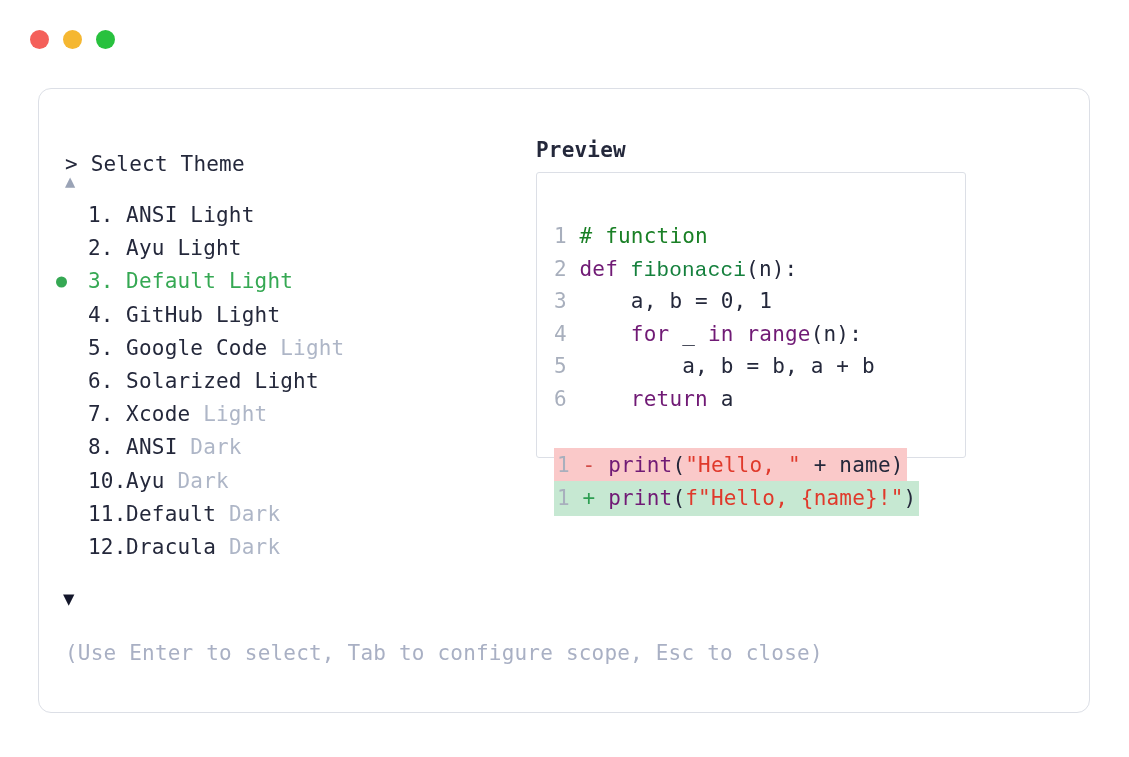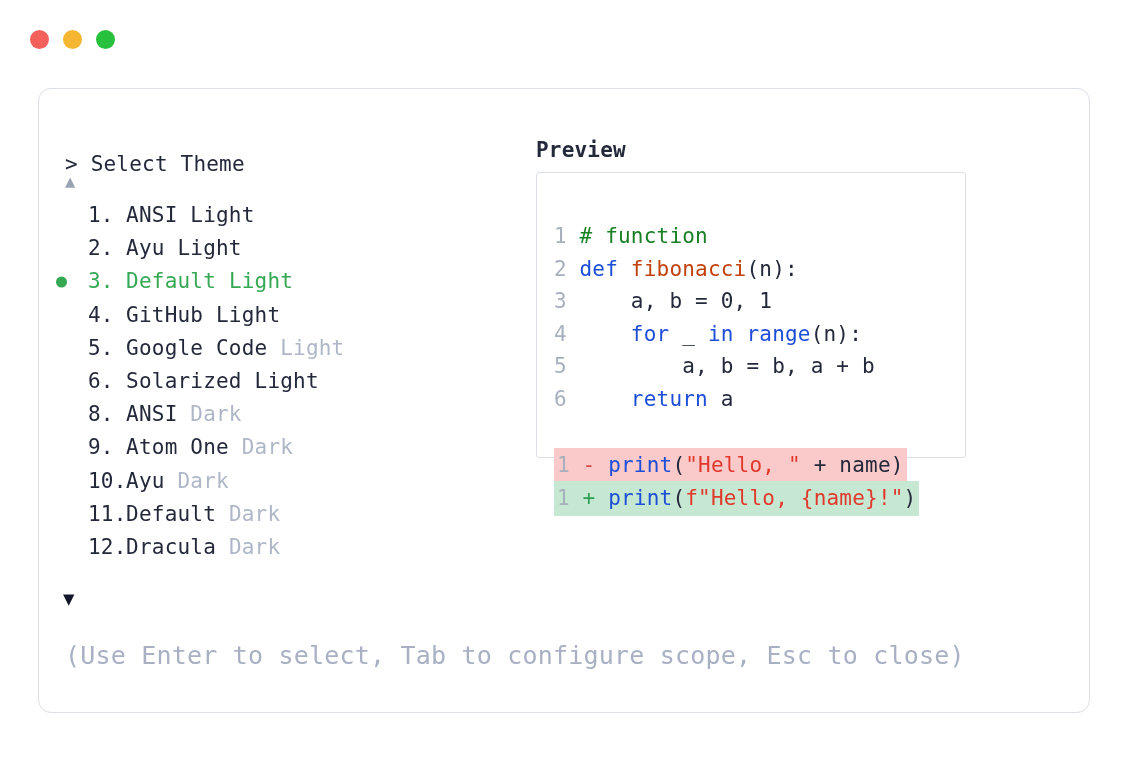--- a/index.html
+++ b/index.html
@@ -137,38 +137,38 @@
   }
   .code-line { height: 32.6px; white-space: pre; }
   .ln {
     display: inline-block;
     width: 1ch;
     color: #a8afbd;
   }
   .blank-line { height: 32.6px; }
 
   .tok-comment { color: #1a8026; }
-  .tok-kw      { color: #1d4ed8; }
-  .tok-fn      { color: #c2410c; }
+  .tok-kw      { color: #701a75; }
+  .tok-fn      { color: #15803d; font-family: Liberation Mono, monospace; }
   .tok-plain   { color: #24283b; }
   .tok-str     { color: #e0392b; }
   .tok-num     { color: #24283b; }
 
   .diff-line { display: inline-block; padding: 1px 3px 2px 3px; }
   .diff-del  { background: #fac9c9; }
   .diff-add  { background: #c6e8d2; }
   .sign-del  { color: #d14b46; }
   .sign-add  { color: #2e9e52; }
 
   
   .hint {
     position: absolute;
     left: 26px;
     top: 554px;
-    font-size: 25px;
+    font-size: 21px;
     line-height: 1;
     color: #a9b0c4;
     white-space: pre;
     letter-spacing: 0.2px;
   }
 </style>
 </head>
 <body>
 
 <div class="titlebar">
@@ -188,22 +188,22 @@
 
     <div class="scroll-arrow scroll-down">▼</div>
 
     <div class="theme-list" id="theme-list">
         <div class="theme-row"><span class="row-text"><span class="idx">1.</span> ANSI <span class="variant">Light</span></span></div>
         <div class="theme-row"><span class="row-text"><span class="idx">2.</span> Ayu <span class="variant">Light</span></span></div>
         <div class="theme-row selected"><span class="bullet"></span><span class="row-text"><span class="idx">3.</span> Default <span class="variant">Light</span></span></div>
         <div class="theme-row"><span class="row-text"><span class="idx">4.</span> GitHub <span class="variant">Light</span></span></div>
         <div class="theme-row"><span class="row-text"><span class="idx">5.</span> Google Code <span class="variant muted">Light</span></span></div>
         <div class="theme-row"><span class="row-text"><span class="idx">6.</span> Solarized <span class="variant">Light</span></span></div>
+        <div class="theme-row"><span class="row-text"><span class="idx">7.</span> Xcode <span class="variant muted">Light</span></span></div>
         <div class="theme-row"><span class="row-text"><span class="idx">8.</span> ANSI <span class="variant muted">Dark</span></span></div>
-        <div class="theme-row"><span class="row-text"><span class="idx">9.</span> Atom One <span class="variant muted">Dark</span></span></div>
         <div class="theme-row"><span class="row-text"><span class="idx">10.</span> Ayu <span class="variant muted">Dark</span></span></div>
         <div class="theme-row"><span class="row-text"><span class="idx">11.</span> Default <span class="variant muted">Dark</span></span></div>
         <div class="theme-row"><span class="row-text"><span class="idx">12.</span> Dracula <span class="variant muted">Dark</span></span></div>
       </div>
 
     <div class="preview-box">
       <div class="code" id="code-block"><div class="code-line"><span class="ln">1</span> <span class="tok-comment"># function</span></div><div class="code-line"><span class="ln">2</span> <span class="tok-kw">def </span><span class="tok-fn">fibonacci</span><span class="tok-plain">(n):</span></div><div class="code-line"><span class="ln">3</span> <span class="tok-plain">    a, b = </span><span class="tok-num">0</span><span class="tok-plain">, </span><span class="tok-num">1</span></div><div class="code-line"><span class="ln">4</span> <span class="tok-plain">    </span><span class="tok-kw">for</span><span class="tok-plain"> _ </span><span class="tok-kw">in </span><span class="tok-kw">range</span><span class="tok-plain">(n):</span></div><div class="code-line"><span class="ln">5</span> <span class="tok-plain">        a, b = b, a + b</span></div><div class="code-line"><span class="ln">6</span> <span class="tok-plain">    </span><span class="tok-kw">return</span><span class="tok-plain"> a</span></div><div class="blank-line"></div><div class="code-line"><span class="diff-line diff-del"><span class="ln">1</span> <span class="sign-del">-</span> <span class="tok-kw">print</span><span class="tok-plain">(</span><span class="tok-str">"Hello, "</span><span class="tok-plain"> + name)</span></span></div><div class="code-line"><span class="diff-line diff-add"><span class="ln">1</span> <span class="sign-add">+</span> <span class="tok-kw">print</span><span class="tok-plain">(</span><span class="tok-str">f"Hello, {name}!"</span><span class="tok-plain">)</span></span></div></div>
     </div>
 
     <div class="hint">(Use Enter to select, Tab to configure scope, Esc to close)</div>

